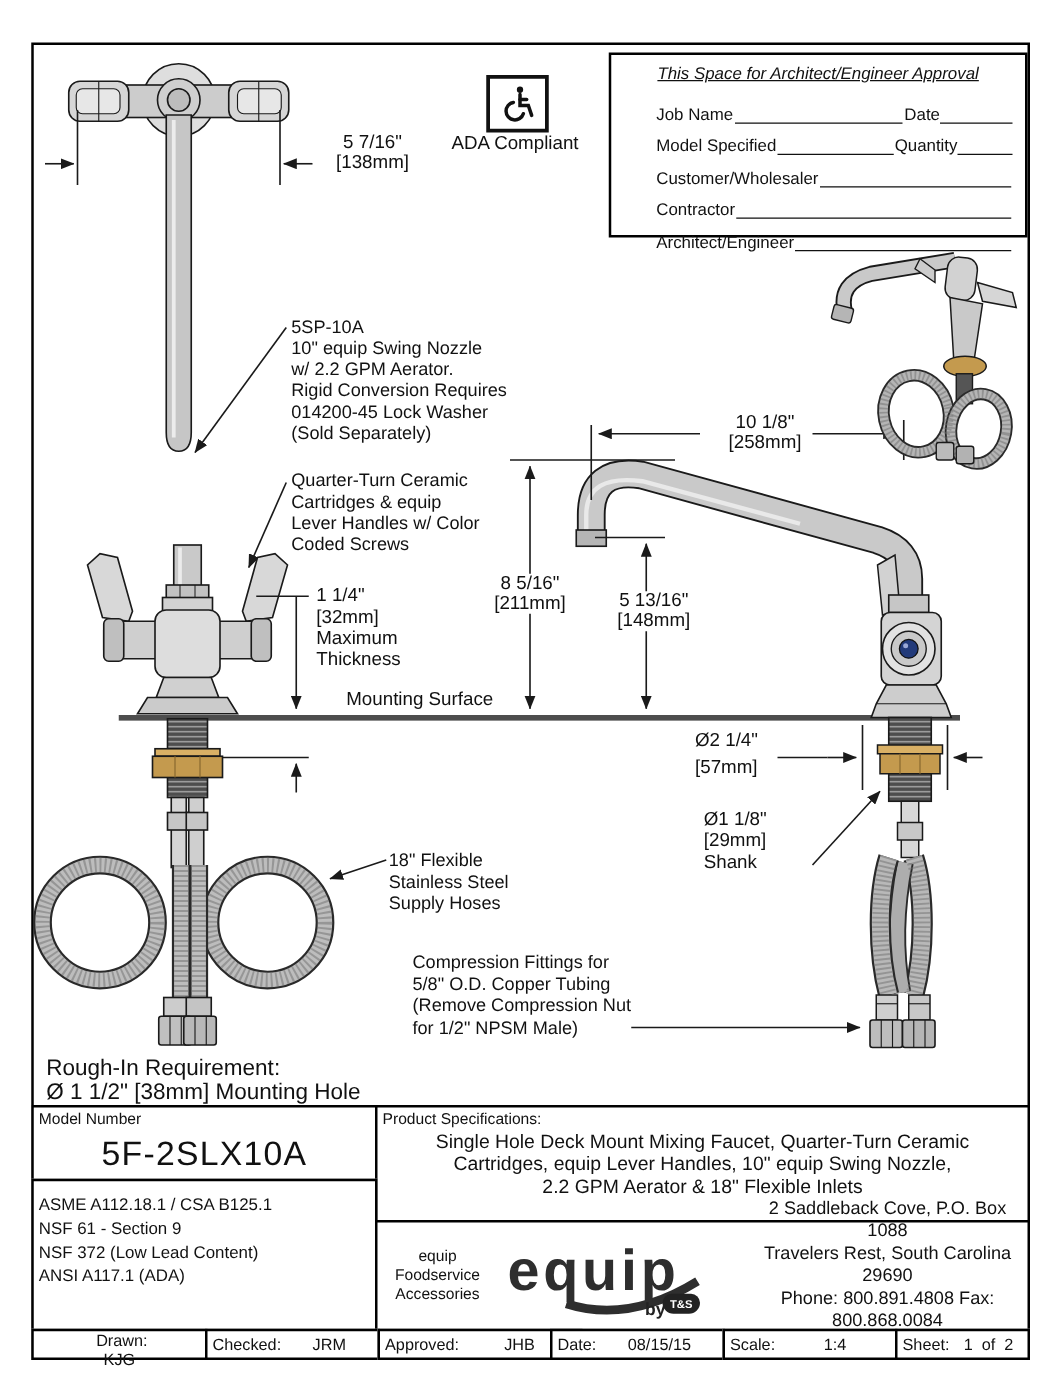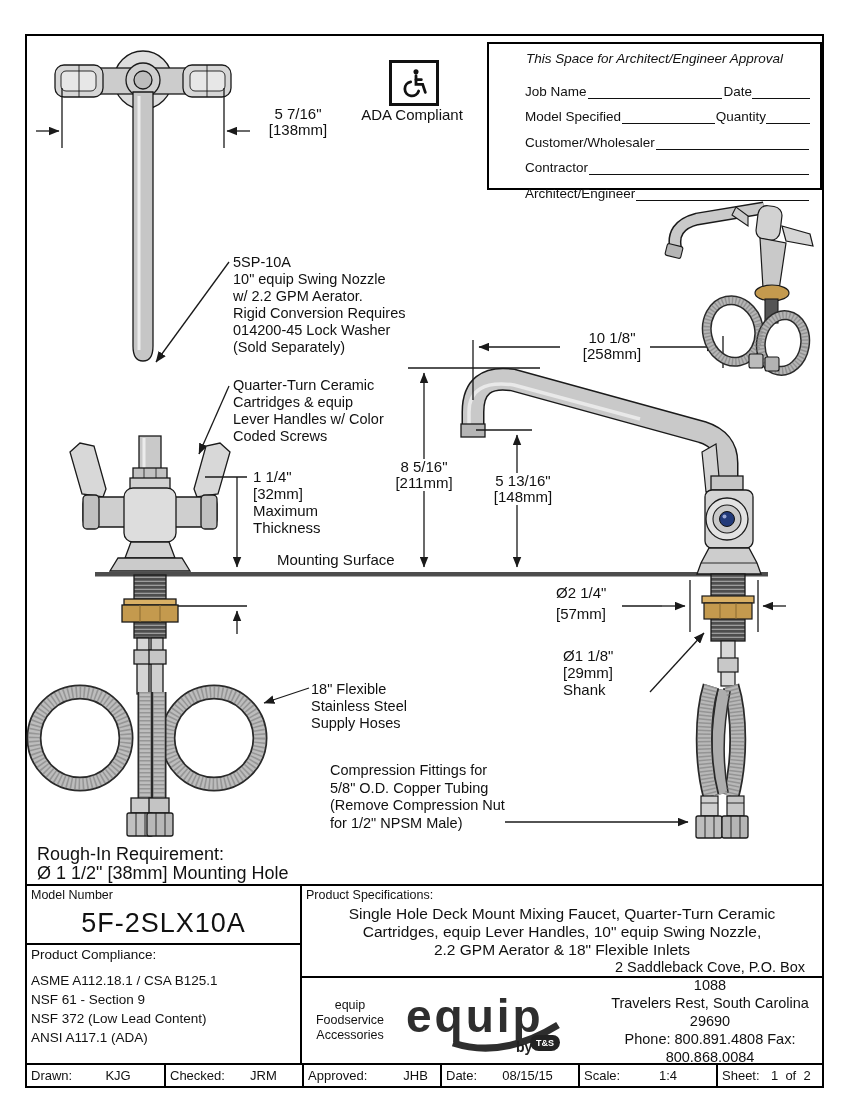--- a/index.html
+++ b/index.html
@@ -10,21 +10,21 @@
   .frame{border:2px solid #000;}
   svg{display:block;}
   
   .note{font-size:14.5px;line-height:17px;color:#111;}
   .dim{font-size:15px;line-height:16px;color:#111;}
   .ctr{text-align:center;}
   .wbg{background:#fff;}
   
   .approval{border:2px solid #000;padding:7px 10px 4px 10px;box-sizing:border-box;font-size:13.5px;}
   .appr-title{text-align:center;font-style:italic;margin-bottom:7px;}
-  .appr-title span{}
+  .appr-title span{text-decoration:underline;}
   .appr-row{display:flex;align-items:flex-end;height:25.5px;margin-left:26px;}
   .fill{flex:1;border-bottom:1.5px solid #111;height:2px;margin:0 1px;}
   .fill-s{width:58px;border-bottom:1.5px solid #111;height:2px;}
   .fill-q{width:44px;border-bottom:1.5px solid #111;height:2px;}
   
   .ada-box{border:3px solid #111;width:44px;height:40px;display:flex;align-items:center;justify-content:center;}
   .ada-label{font-size:15px;text-align:center;}
   
   .cell{border:2px solid #000;box-sizing:border-box;background:#fff;}
   .cell-label{font-size:12.5px;padding:2px 16px 0 4px;}
@@ -346,21 +346,20 @@
   </div>
 
   <div class="abs cell" style="left:300px;top:884px;width:524px;height:118px;">
     <div class="cell-label">Product Specifications:</div>
     <div class="specs-text pre">Single Hole Deck Mount Mixing Faucet, Quarter-Turn Ceramic
 Cartridges, equip Lever Handles, 10" equip Swing Nozzle,
 2.2 GPM Aerator &amp; 18" Flexible Inlets</div>
   </div>
 
   <div class="abs cell" style="left:25px;top:943px;width:277px;height:122px;">
-    <div class="cell-label" style="font-size:13.5px;">Product Compliance:</div>
     <div class="comp-items">
       <div>ASME A112.18.1 / CSA B125.1</div>
       <div>NSF 61 - Section 9</div>
       <div>NSF 372 (Low Lead Content)</div>
       <div>ANSI A117.1 (ADA)</div>
     </div>
   </div>
 
   <div class="abs cell" style="left:300px;top:976px;width:524px;height:89px;">
     <div class="brand-wrap">
@@ -375,21 +374,21 @@
         <div class="logo-by">by</div>
         <div class="logo-ts">T&amp;S</div>
       </div>
       <div class="address pre">2 Saddleback Cove, P.O. Box 1088
 Travelers Rest, South Carolina 29690
 Phone: 800.891.4808  Fax: 800.868.0084
 equip.tsbrass.com</div>
     </div>
   </div>
 
-  <div class="abs tb-cell" style="left:25px;top:1063px;width:141px;height:25px;">
+  <div class="abs tb-cell" style="left:25px;top:1063px;width:141px;height:25px;flex-direction:column;">
     <span class="tb-label">Drawn:</span>
     <span class="tb-value">KJG</span>
   </div>
   <div class="abs tb-cell" style="left:164px;top:1063px;width:140px;height:25px;">
     <span class="tb-label">Checked:</span>
     <span class="tb-value">JRM</span>
   </div>
   <div class="abs tb-cell" style="left:302px;top:1063px;width:164px;height:25px;">
     <span class="tb-label">Approved:</span>
     <span class="tb-value">JHB</span>

